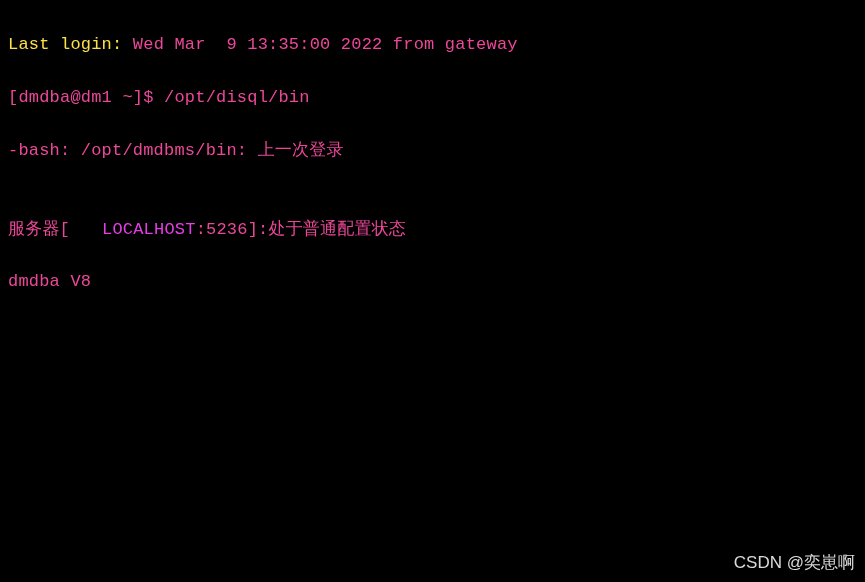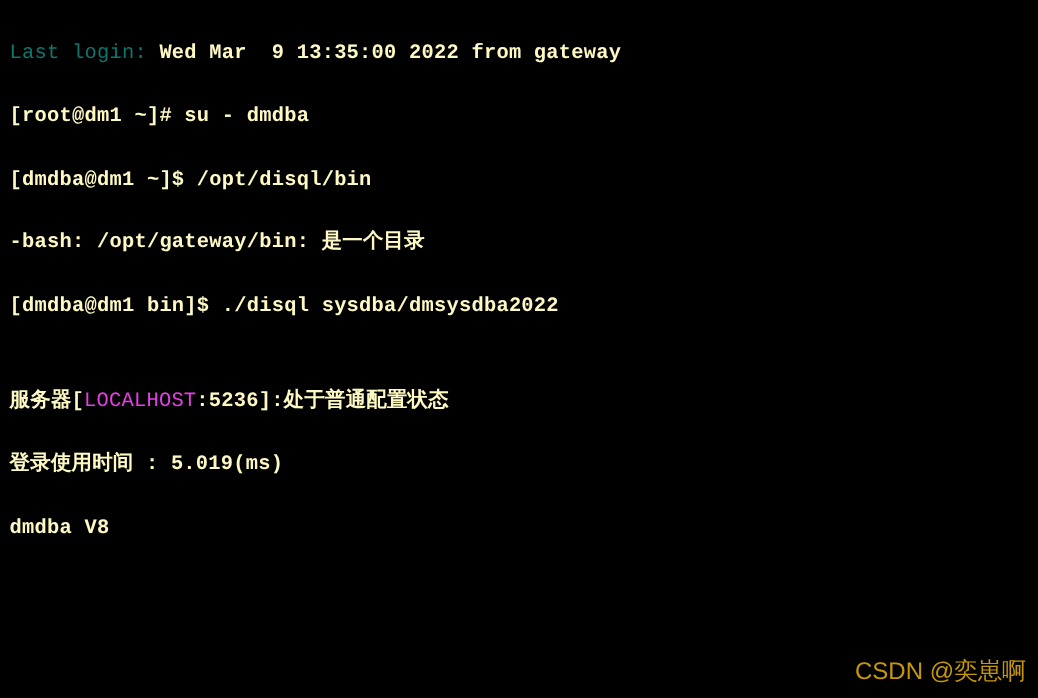--- a/index.html
+++ b/index.html
@@ -17,55 +17,52 @@
       width: 865px;
       height: 582px;
       overflow: hidden;
       position: relative;
       letter-spacing: 0.2px;
     }
     .terminal {
       white-space: pre;
     }
     .cyan {
-      color: #0f766e;
+      color: #fde047;
     }
     .magenta {
       color: #e53ee5;
+      margin-left: 32px;
     }
     .white {
-      color: #fef9c3;
-      font-weight: bold;
+      color: #ec4899;
     }
     .watermark {
       position: absolute;
       bottom: 6px;
       right: 10px;
-      color: #eab308;
-      font-size: 20px;
+      color: #ffffff;
+      font-size: 17px;
       font-family: sans-serif;
       opacity: 0.85;
       letter-spacing: 0;
     }
     .line {
       display: block;
     }
   </style>
 </head>
 <body>
 
 <div class="terminal">
 <span class="line"><span class="cyan">Last login:</span><span class="white"> Wed Mar  9 13:35:00 2022 from gateway</span></span>
-<span class="line white">[root@dm1 ~]# su - dmdba</span>
 <span class="line white">[dmdba@dm1 ~]$ /opt/disql/bin</span>
-<span class="line white">-bash: /opt/gateway/bin: 是一个目录</span>
-<span class="line white">[dmdba@dm1 bin]$ ./disql sysdba/dmsysdba2022</span>
+<span class="line white">-bash: /opt/dmdbms/bin: 上一次登录</span>
 <span class="line"></span>
 <span class="line"><span class="white">服务器[</span><span class="magenta">LOCALHOST</span><span class="white">:5236]:处于普通配置状态</span></span>
-<span class="line white">登录使用时间 : 5.019(ms)</span>
 <span class="line white">dmdba V8</span>
 
 
 
 
 
 
 
 
 

